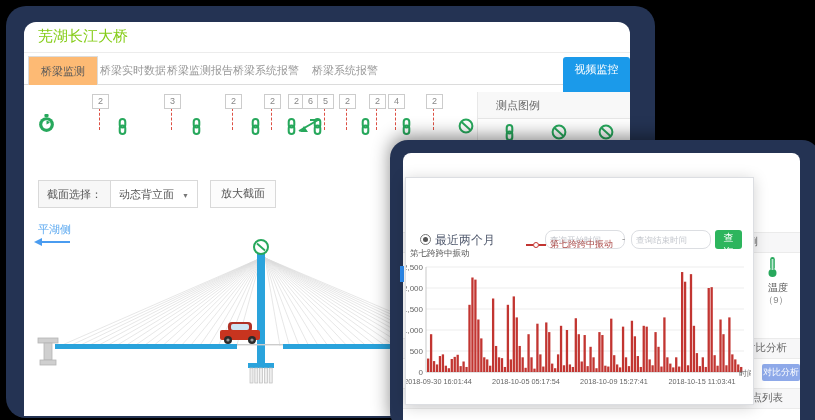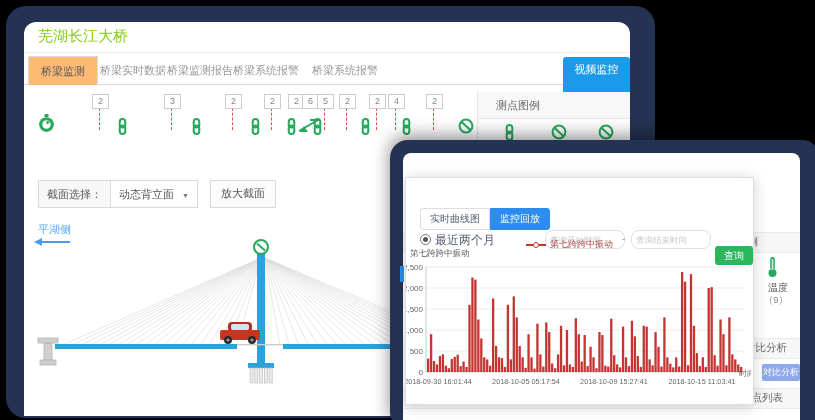--- a/index.html
+++ b/index.html
@@ -65,21 +65,21 @@
   .m-tab.on{background:#2d8cf0;border-color:#2d8cf0;color:#fff;border-radius:0 3px 3px 0}
   .m-query{position:absolute;left:14px;top:52px;right:10px;height:20px}
   .radio{position:absolute;left:0;top:4px;width:9px;height:9px;border:1px solid #777;border-radius:50%;
          cursor:pointer}
   .radio .dot{position:absolute;left:2px;top:2px;width:5px;height:5px;background:#555;border-radius:50%}
   .radio-label{position:absolute;left:15px;top:2px;font-size:12px;color:#515a6e}
   .m-input{position:absolute;top:0;height:17px;border:1px solid #dcdee2;border-radius:8px;
            font-size:8.5px;color:#666;padding:0 4px;outline:none}
   .m-input::placeholder{color:#c5c8ce}
   .m-sep{position:absolute;top:3px;font-size:10px;color:#999}
-  .btn-query{position:absolute;top:16px;width:38px;height:19px;background:#2db55d;color:#fff;border:none;
+  .btn-query{position:absolute;top:0;width:27px;height:19px;background:#2db55d;color:#fff;border:none;
              border-radius:3px;font-size:10px;cursor:pointer}
   .m-legend{position:absolute;left:120px;top:60px;display:flex;align-items:center;z-index:2}
   .lg-line{width:7px;height:0;border-top:2px solid #c23531}
   .lg-circ{width:4px;height:4px;border:1.5px solid #c23531;border-radius:50%;background:#fff}
   .lg-text{font-size:9px;color:#a94442;margin-left:4px}
   .m-ytitle{position:absolute;left:4px;top:70px;font-size:8.5px;color:#555}
   #chart{position:absolute;left:0;top:79px}
 </style>
 </head>
 <body>
@@ -278,24 +278,20 @@
     </svg></span>
 <div class="abs w2-small" style="left:756px;top:281px;width:32px;color:#555;font-size:10px">温度</div>
 <div class="abs w2-small" style="left:756px;top:294px;width:32px">（9）</div>
 <div class="abs w2-strip" style="left:403px;top:338px;width:397px;height:19px"></div>
 <div class="abs w2-text" style="left:745px;top:341px">对比分析</div>
 <div class="abs btn-compare" style="left:762px;top:364px;width:38px;height:17px">对比分析</div>
 <div class="abs w2-strip" style="left:403px;top:388px;width:397px;height:19px"></div>
 <div class="abs w2-text" style="left:741px;top:391px">测点列表</div>
 
 <div id="modal" class="abs">
-  <div class="m-tabs">
-    <span class="m-tab">实时曲线图</span>
-    <span class="m-tab on">监控回放</span>
-  </div>
   <div class="m-query">
     <span class="radio">
         <span class="dot"></span>
       </span>
     <span class="radio-label">最近两个月</span>
     <input class="m-input" style="left: 125px; width: 70px;" placeholder="查询开始时间">
     <span class="m-sep" style="left:202px">-</span>
     <input class="m-input" style="left: 211px; width: 70px;" placeholder="查询结束时间">
     <button class="btn-query" style="left:295px">查询</button>
   </div>

